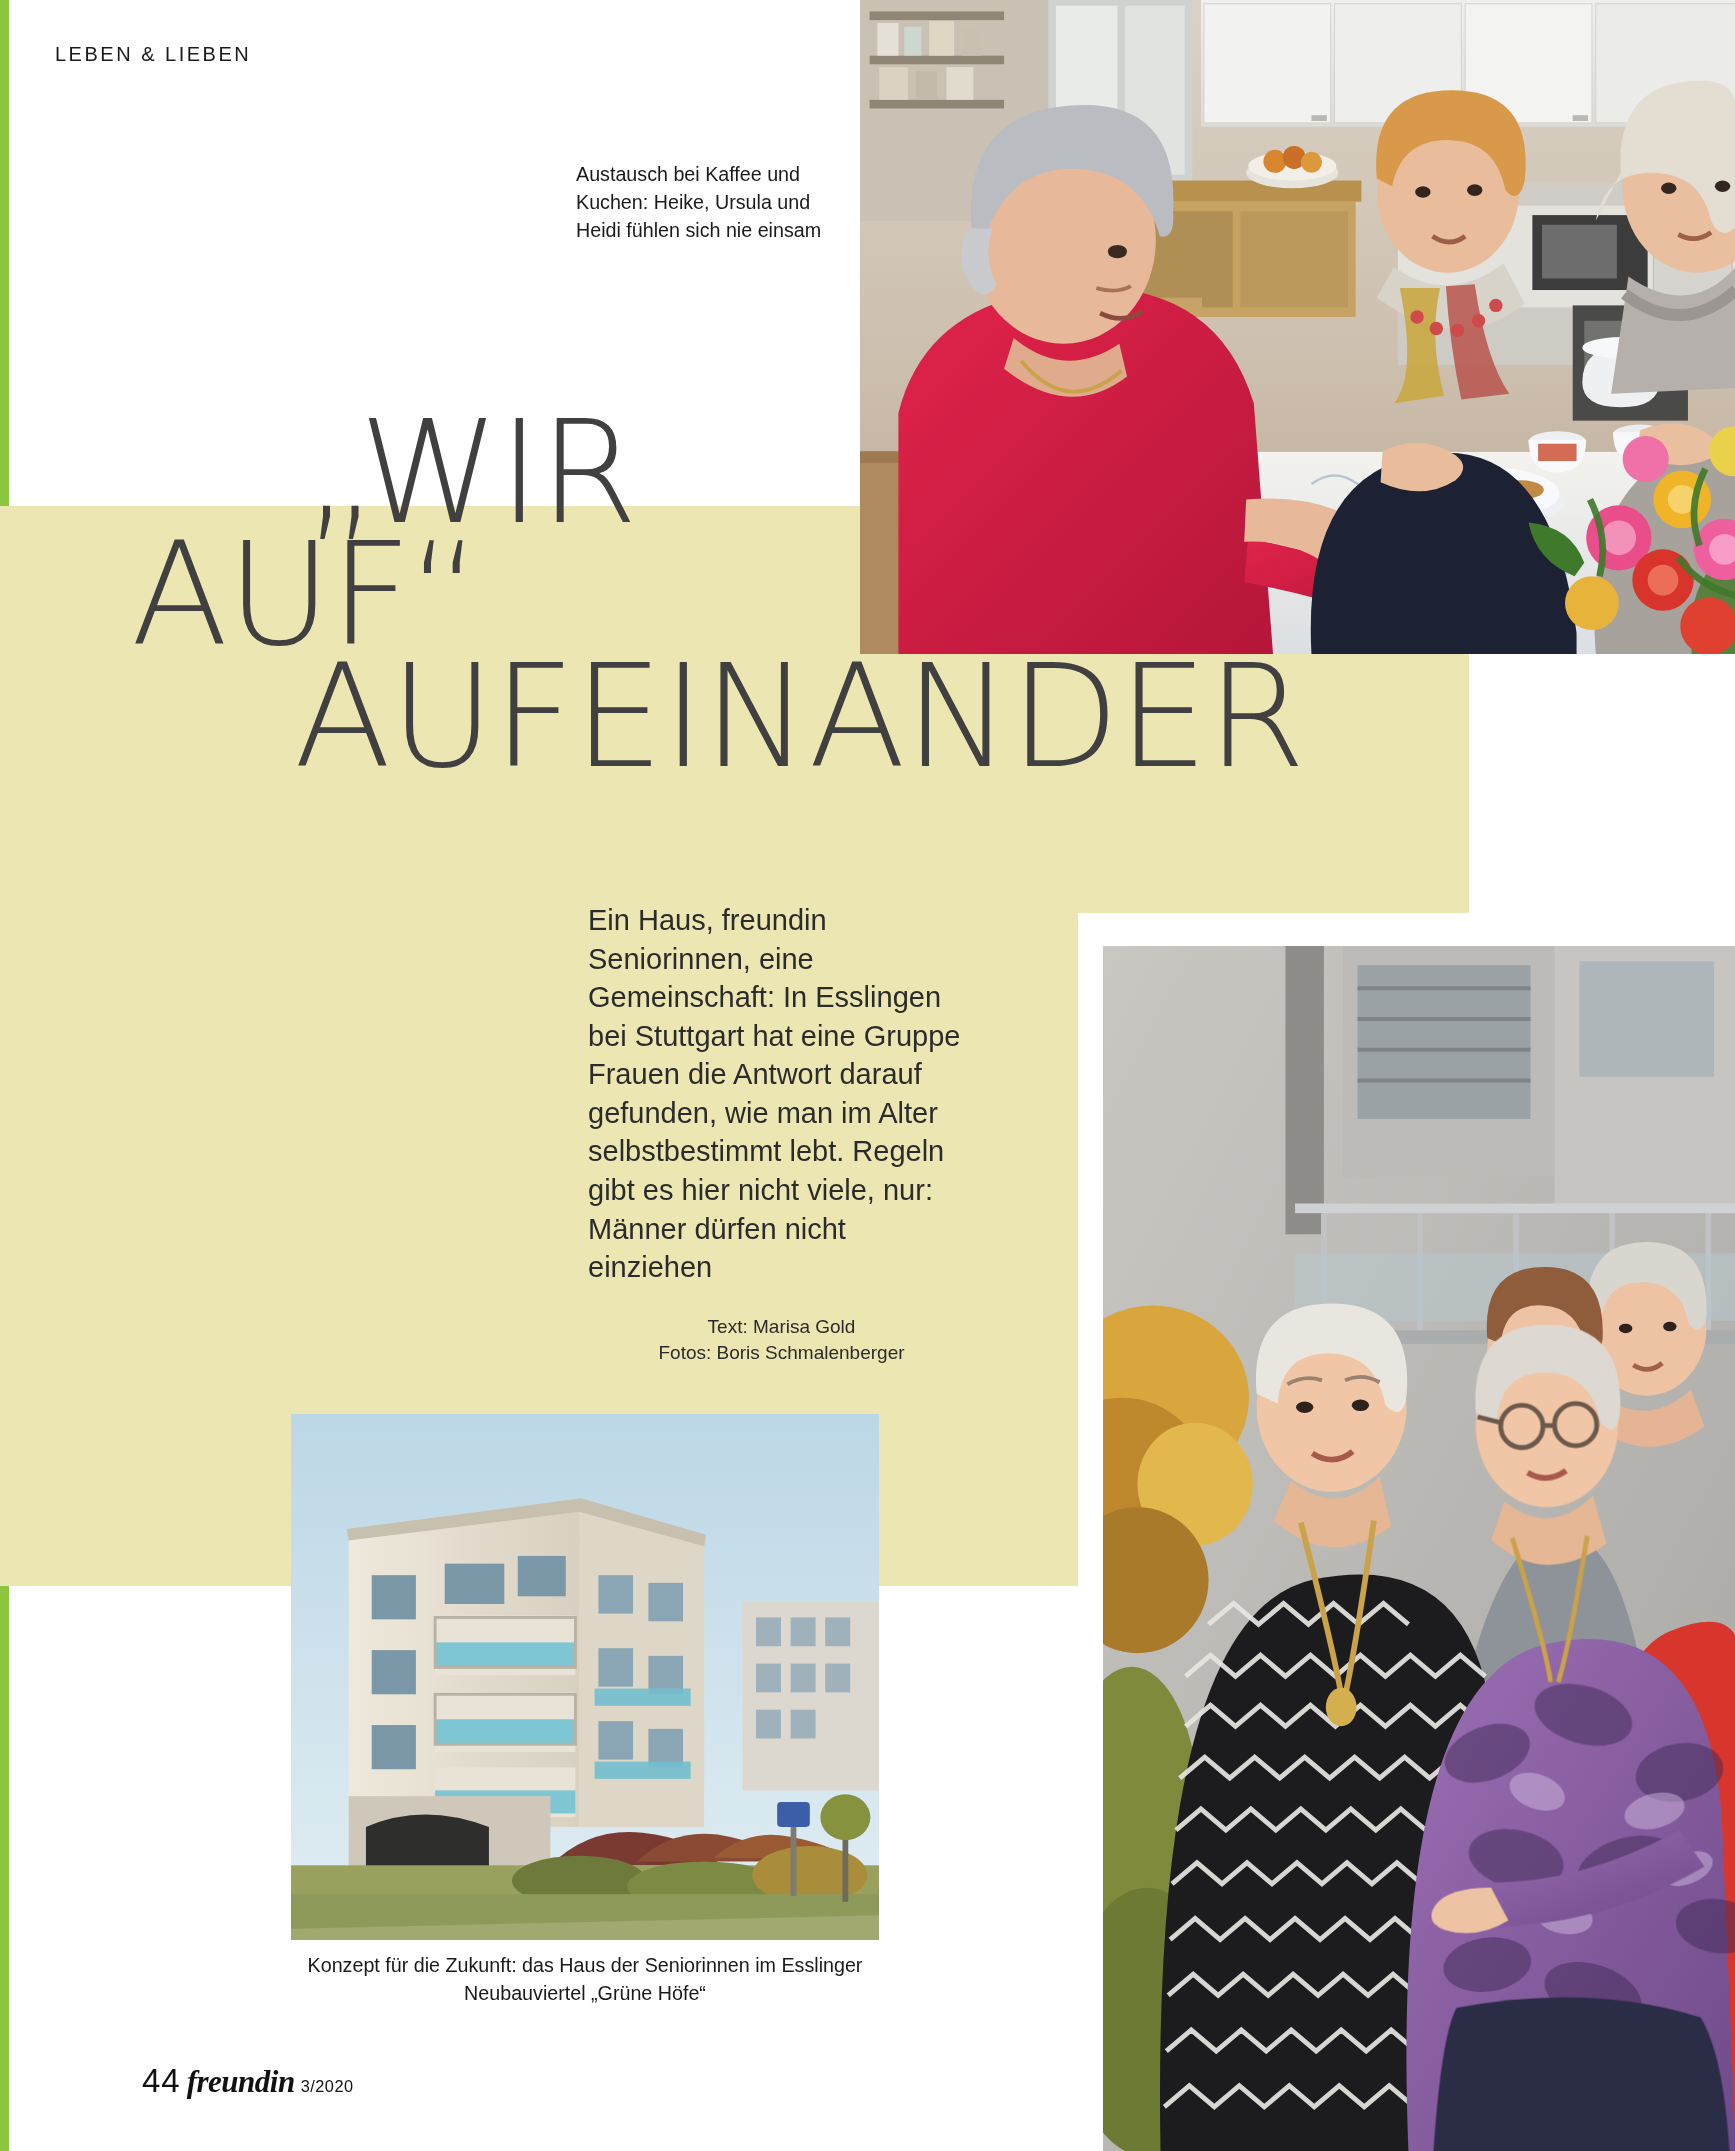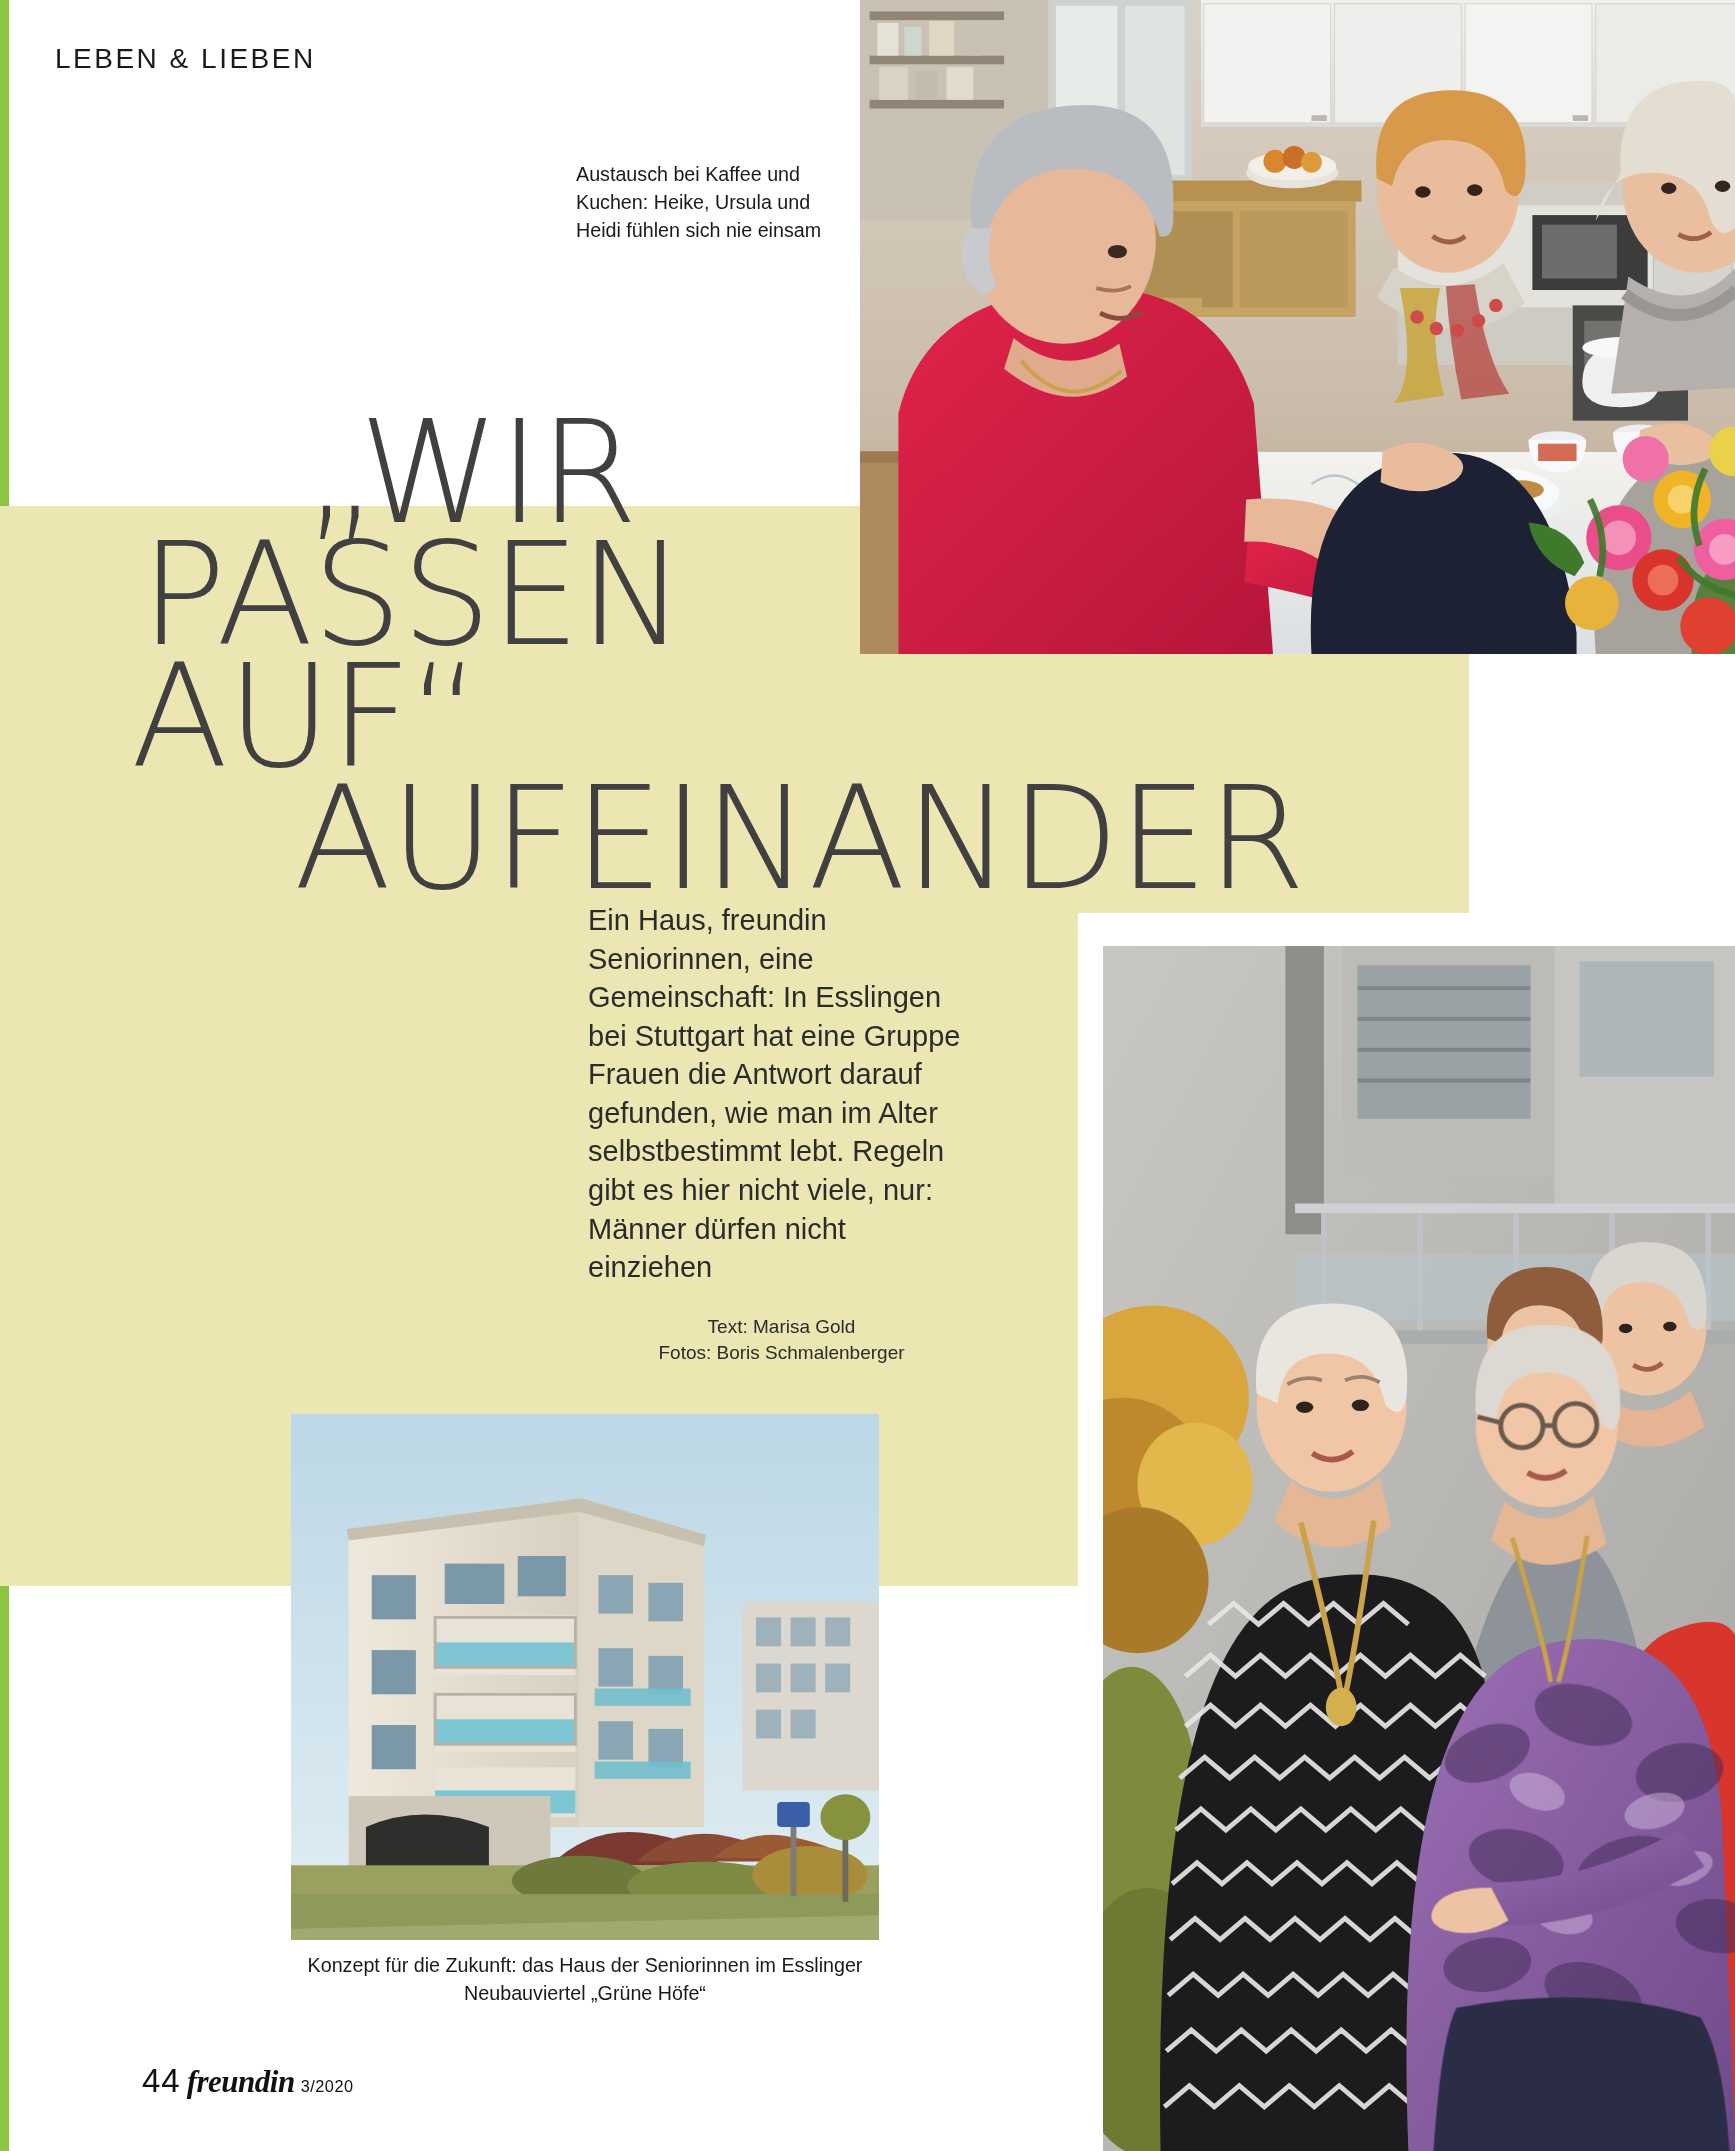--- a/index.html
+++ b/index.html
@@ -53,21 +53,21 @@
     width: 391px;
     height: 261px;
     background: #ece7b2;
   }
 
   
   .kicker {
     position: absolute;
     left: 55px;
     top: 43px;
-    font-size: 28px;
+    font-size: 20px;
     letter-spacing: 2.5px;
     color: #1a1a1a;
     font-weight: 400;
   }
 
   
   .photo-top {
     position: absolute;
     left: 860px;
     top: 0px;
@@ -398,21 +398,20 @@
         </g>
         <path d="M744 600 q-40 -16 -48 -56 q44 4 58 42 Z" fill="#3f7a2c"></path>
       </g>
     </svg>
   </div>
 
   <div class="caption-top">Austausch bei Kaffee und Kuchen: Heike, Ursula und Heidi fühlen sich nie einsam</div>
 
   <h1 class="headline">
     <span class="l hl1">„WIR</span>
-    <span class="l hl2">PASSEN</span>
     <span class="l hl4">AUF“</span>
     <span class="l hl3">AUFEINANDER</span>
   </h1>
 
   <div class="dek">Ein Haus, freundin Seniorinnen, eine Gemeinschaft: In Esslingen bei Stuttgart hat eine Gruppe Frauen die Antwort darauf gefunden, wie man im Alter selbstbestimmt lebt. Regeln gibt es hier nicht viele, nur: Männer dürfen nicht einziehen</div>
 
   <div class="credits">
     <div>Text: Marisa Gold</div>
     <div>Fotos: Boris Schmalenberger</div>
   </div>

